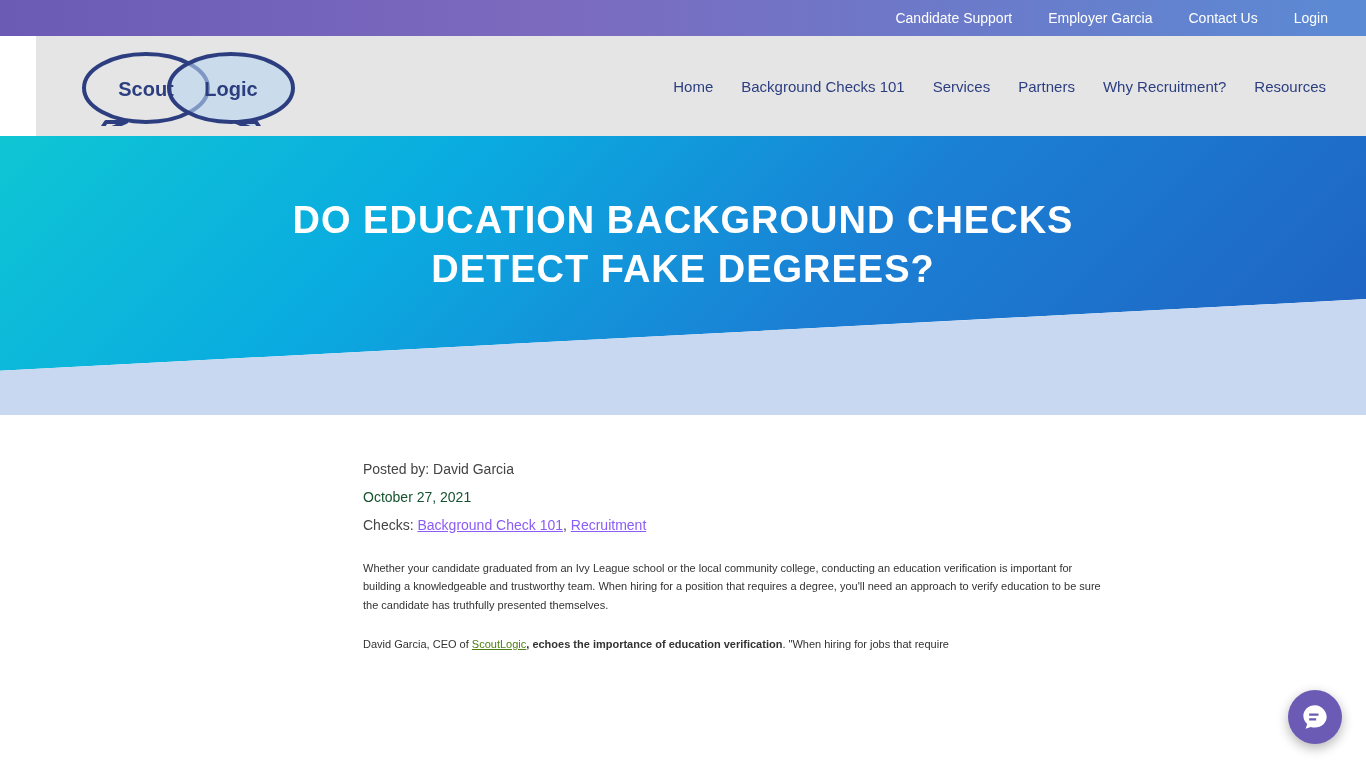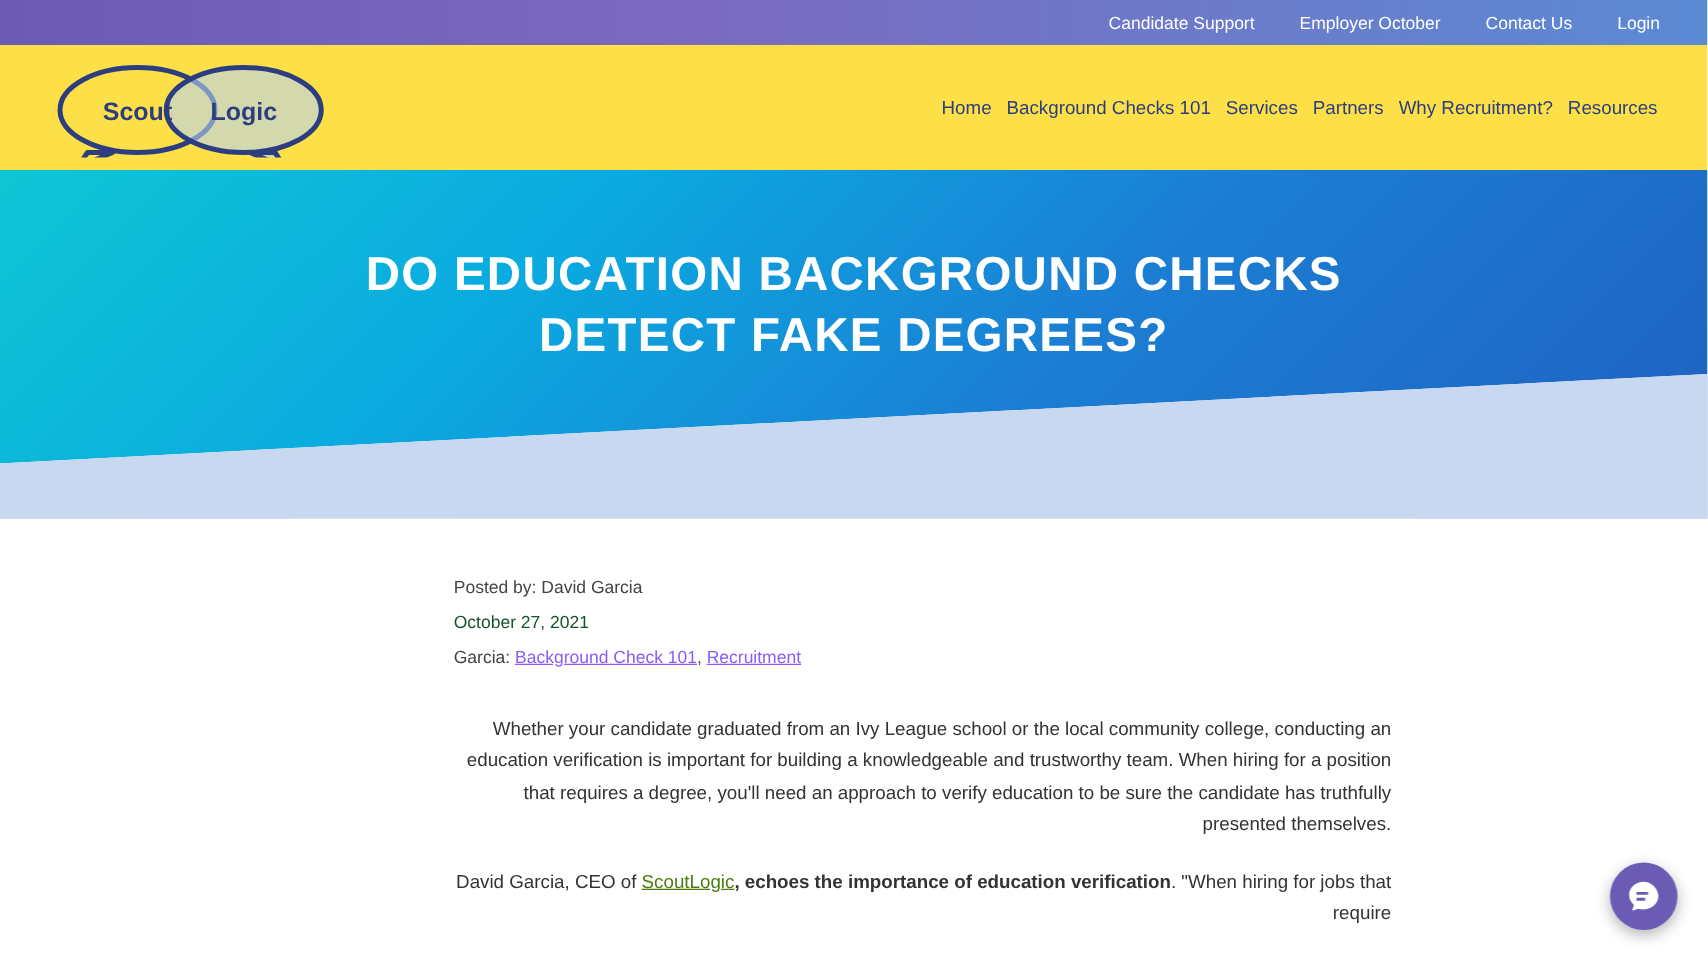--- a/index.html
+++ b/index.html
@@ -21,36 +21,37 @@
       padding: 8px 18px;
       display: inline-block;
     }
 
     
     .main-nav {
       display: flex;
       align-items: center;
       justify-content: space-between;
       padding: 10px 40px;
-      background: #fde047;
+      background: #e5e5e5;
       position: relative;
       z-index: 10;
+      margin-left: 36px;
     }
     .logo-container {
       display: flex;
       align-items: center;
     }
     .logo-svg {
       width: 220px;
       height: 80px;
     }
     .nav-links {
       display: flex;
       align-items: center;
-      gap: 12px;
+      gap: 28px;
     }
     .nav-links a {
       color: #2c3e80;
       text-decoration: none;
       font-size: 15px;
       font-weight: 500;
     }
 
     
     .hero {
@@ -111,25 +112,24 @@
       margin-bottom: 16px;
     }
     .post-meta .author { color: #444; }
     .post-meta .date { display: block; color: #14532d; }
     .post-meta .topics { display: block; color: #444; }
     .post-meta a {
       color: #8b5cf6;
       text-decoration: underline;
     }
     .post-body {
-      font-size: 15px;
+      font-size: 11px;
       color: #333;
       line-height: 1.7;
-      margin-top: 32px;
-      text-align: right;
+      margin-top: 20px;
     }
     .post-body p { margin-bottom: 20px; }
     .post-body a {
       color: #4d7c0f;
       text-decoration: underline;
     }
 
     
     .chat-button {
       position: fixed;
@@ -150,21 +150,21 @@
       width: 28px;
       height: 28px;
       fill: #fff;
     }
   </style>
 </head>
 <body>
 
 <div class="top-bar">
   <a href="#">Candidate Support</a>
-  <a href="#">Employer October</a>
+  <a href="#">Employer Garcia</a>
   <a href="#">Contact Us</a>
   <a href="#">Login</a>
 </div>
 
 <nav class="main-nav">
   <div class="logo-container">
     <svg class="logo-svg" viewBox="0 0 220 80" xmlns="http://www.w3.org/2000/svg">
 
       <ellipse cx="70" cy="42" rx="62" ry="34" fill="none" stroke="#2c3e80" stroke-width="4"></ellipse>
       <polygon points="30,76 22,88 50,76" fill="none" stroke="#2c3e80" stroke-width="4" stroke-linejoin="round"></polygon>
@@ -194,21 +194,21 @@
 </div>
 
 <div class="content-area">
   <div class="post-meta">
     <span class="author">
       <span>Posted by:</span>
       <span>David Garcia</span>
     </span>
     <span class="date">October 27, 2021</span>
     <span class="topics">
-      <span>Garcia:</span>
+      <span>Checks:</span>
       <a href="#">Background Check 101</a>,
       <a href="#">Recruitment</a>
     </span>
   </div>
 
   <div class="post-body">
     <p>Whether your candidate graduated from an Ivy League school or the local community college, conducting an education verification is important for building a knowledgeable and trustworthy team. When hiring for a position that requires a degree, you'll need an approach to verify education to be sure the candidate has truthfully presented themselves.</p>
     <p>
       <span>David Garcia, CEO of </span><a href="#">ScoutLogic</a><strong>, echoes the importance of education verification</strong><span>. "When hiring for jobs that require</span>
     </p>

